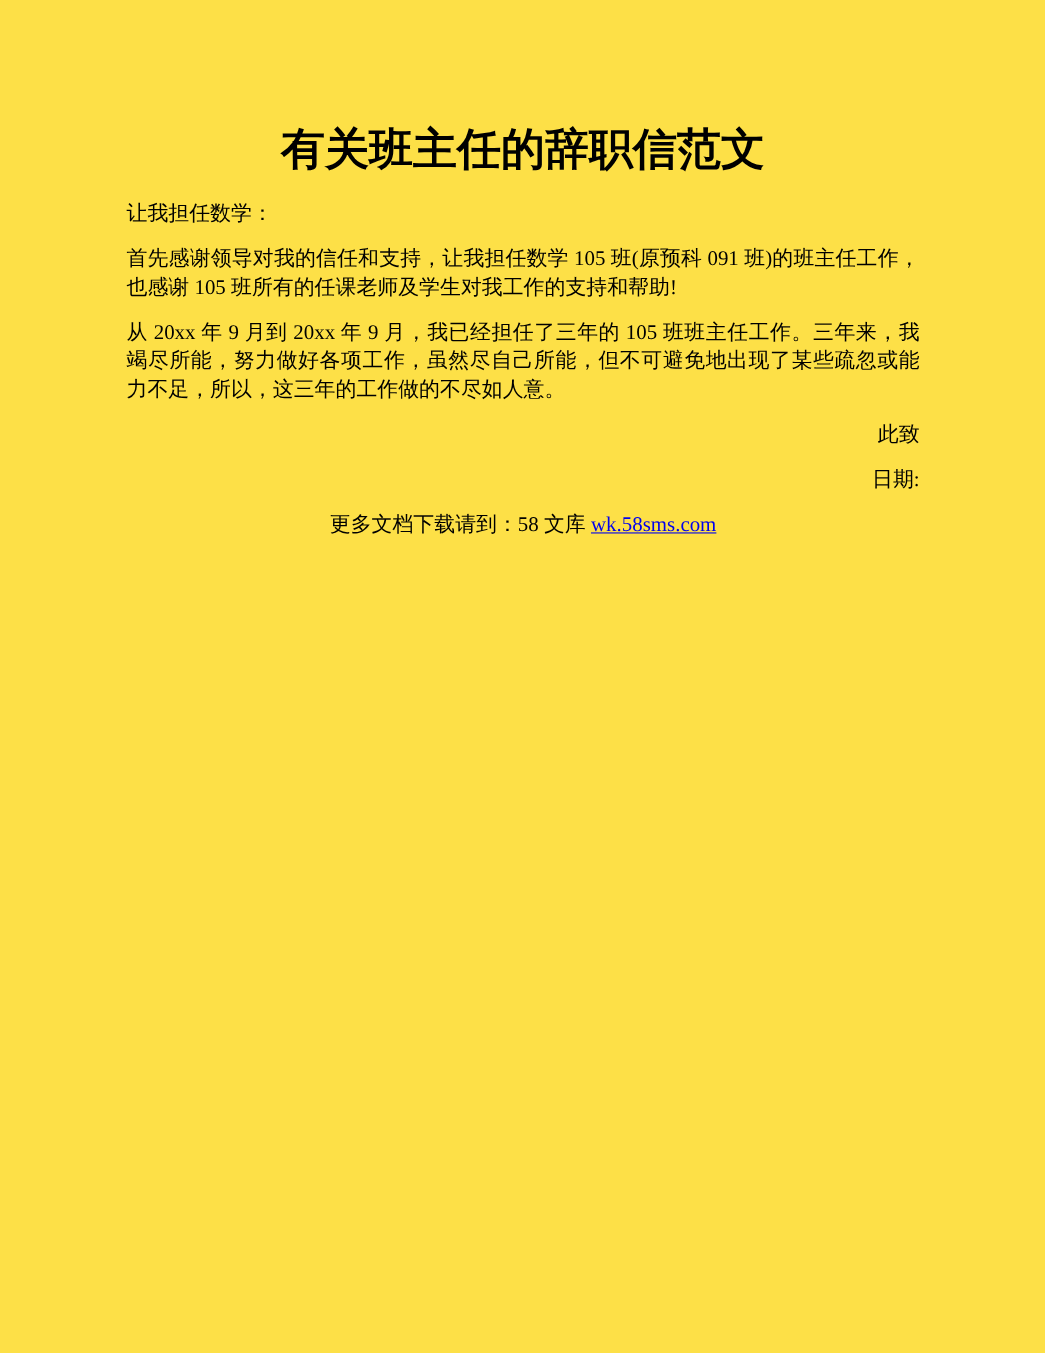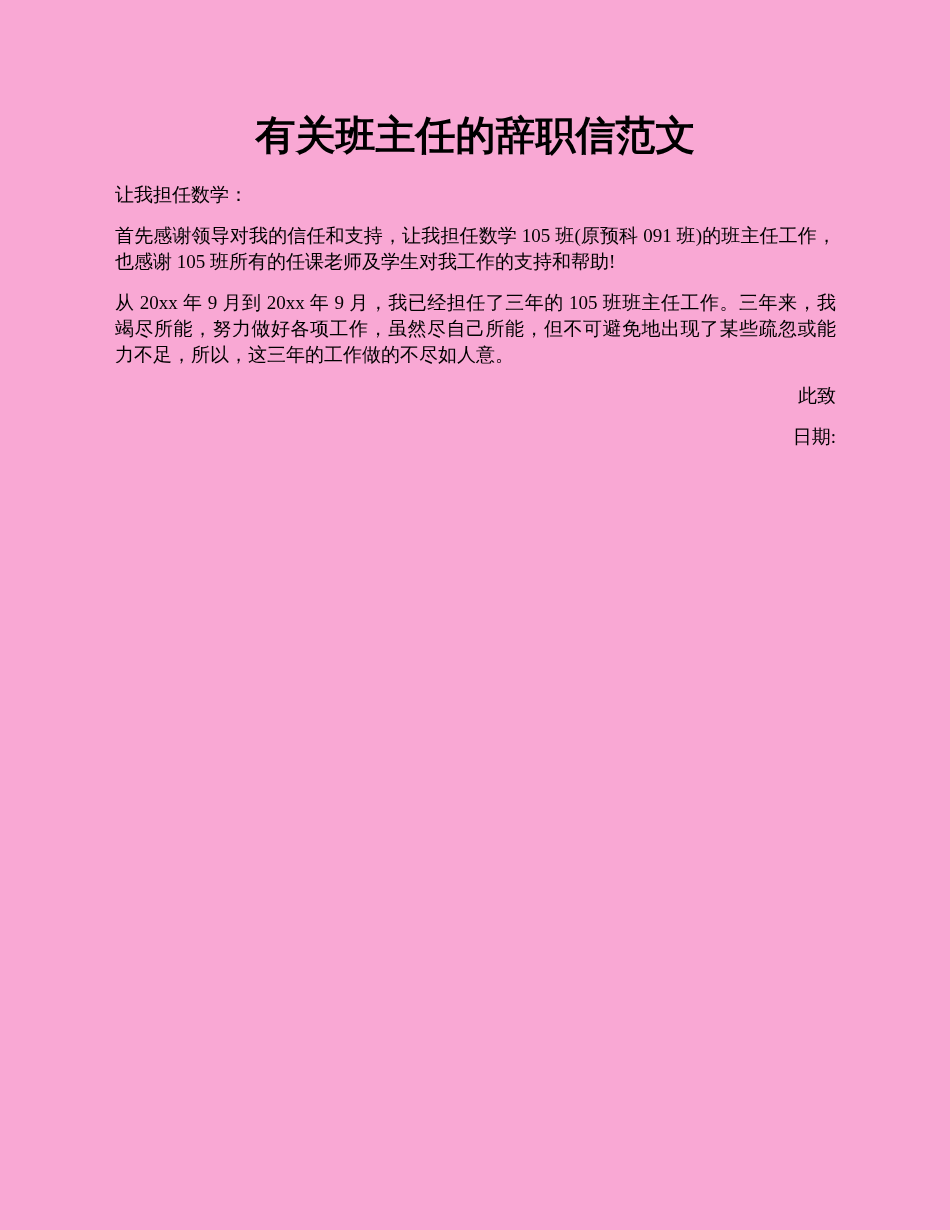--- a/index.html
+++ b/index.html
@@ -12,21 +12,21 @@
     background: #ffffff;
     color: #000000;
     font-family: "Liberation Serif", "DejaVu Serif", serif;
     overflow: hidden;
   }
   .page {
     box-sizing: border-box;
     width: 950px;
     height: 1230px;
     padding: 112px 114px 0 115px;
-    background: #f9a8d4;
+    background: #fde047;
   }
   .doc-title {
     font-size: 40px;
     line-height: 48px;
     font-weight: 700;
     text-align: center;
     margin: 0 0 22px 0;
   }
   .para {
     font-size: 19px;
@@ -66,14 +66,17 @@
 
   <p class="para">从 20xx 年 9 月到 20xx 年 9 月，我已经担任了三年的 105 班班主任工作。三年来，我竭尽所能，努力做好各项工作，虽然尽自己所能，但不可避免地出现了某些疏忽或能力不足，所以，这三年的工作做的不尽如人意。</p>
 
 
   <p class="closing-line">此致</p>
 
 
 
   <p class="closing-line">日期:</p>
 
+  <p class="doc-footer">
+    <span>更多文档下载请到：58 文库 </span><a class="footer-link" href="#">wk.58sms.com</a>
+  </p>
 
 </div>
 
 </body></html>

